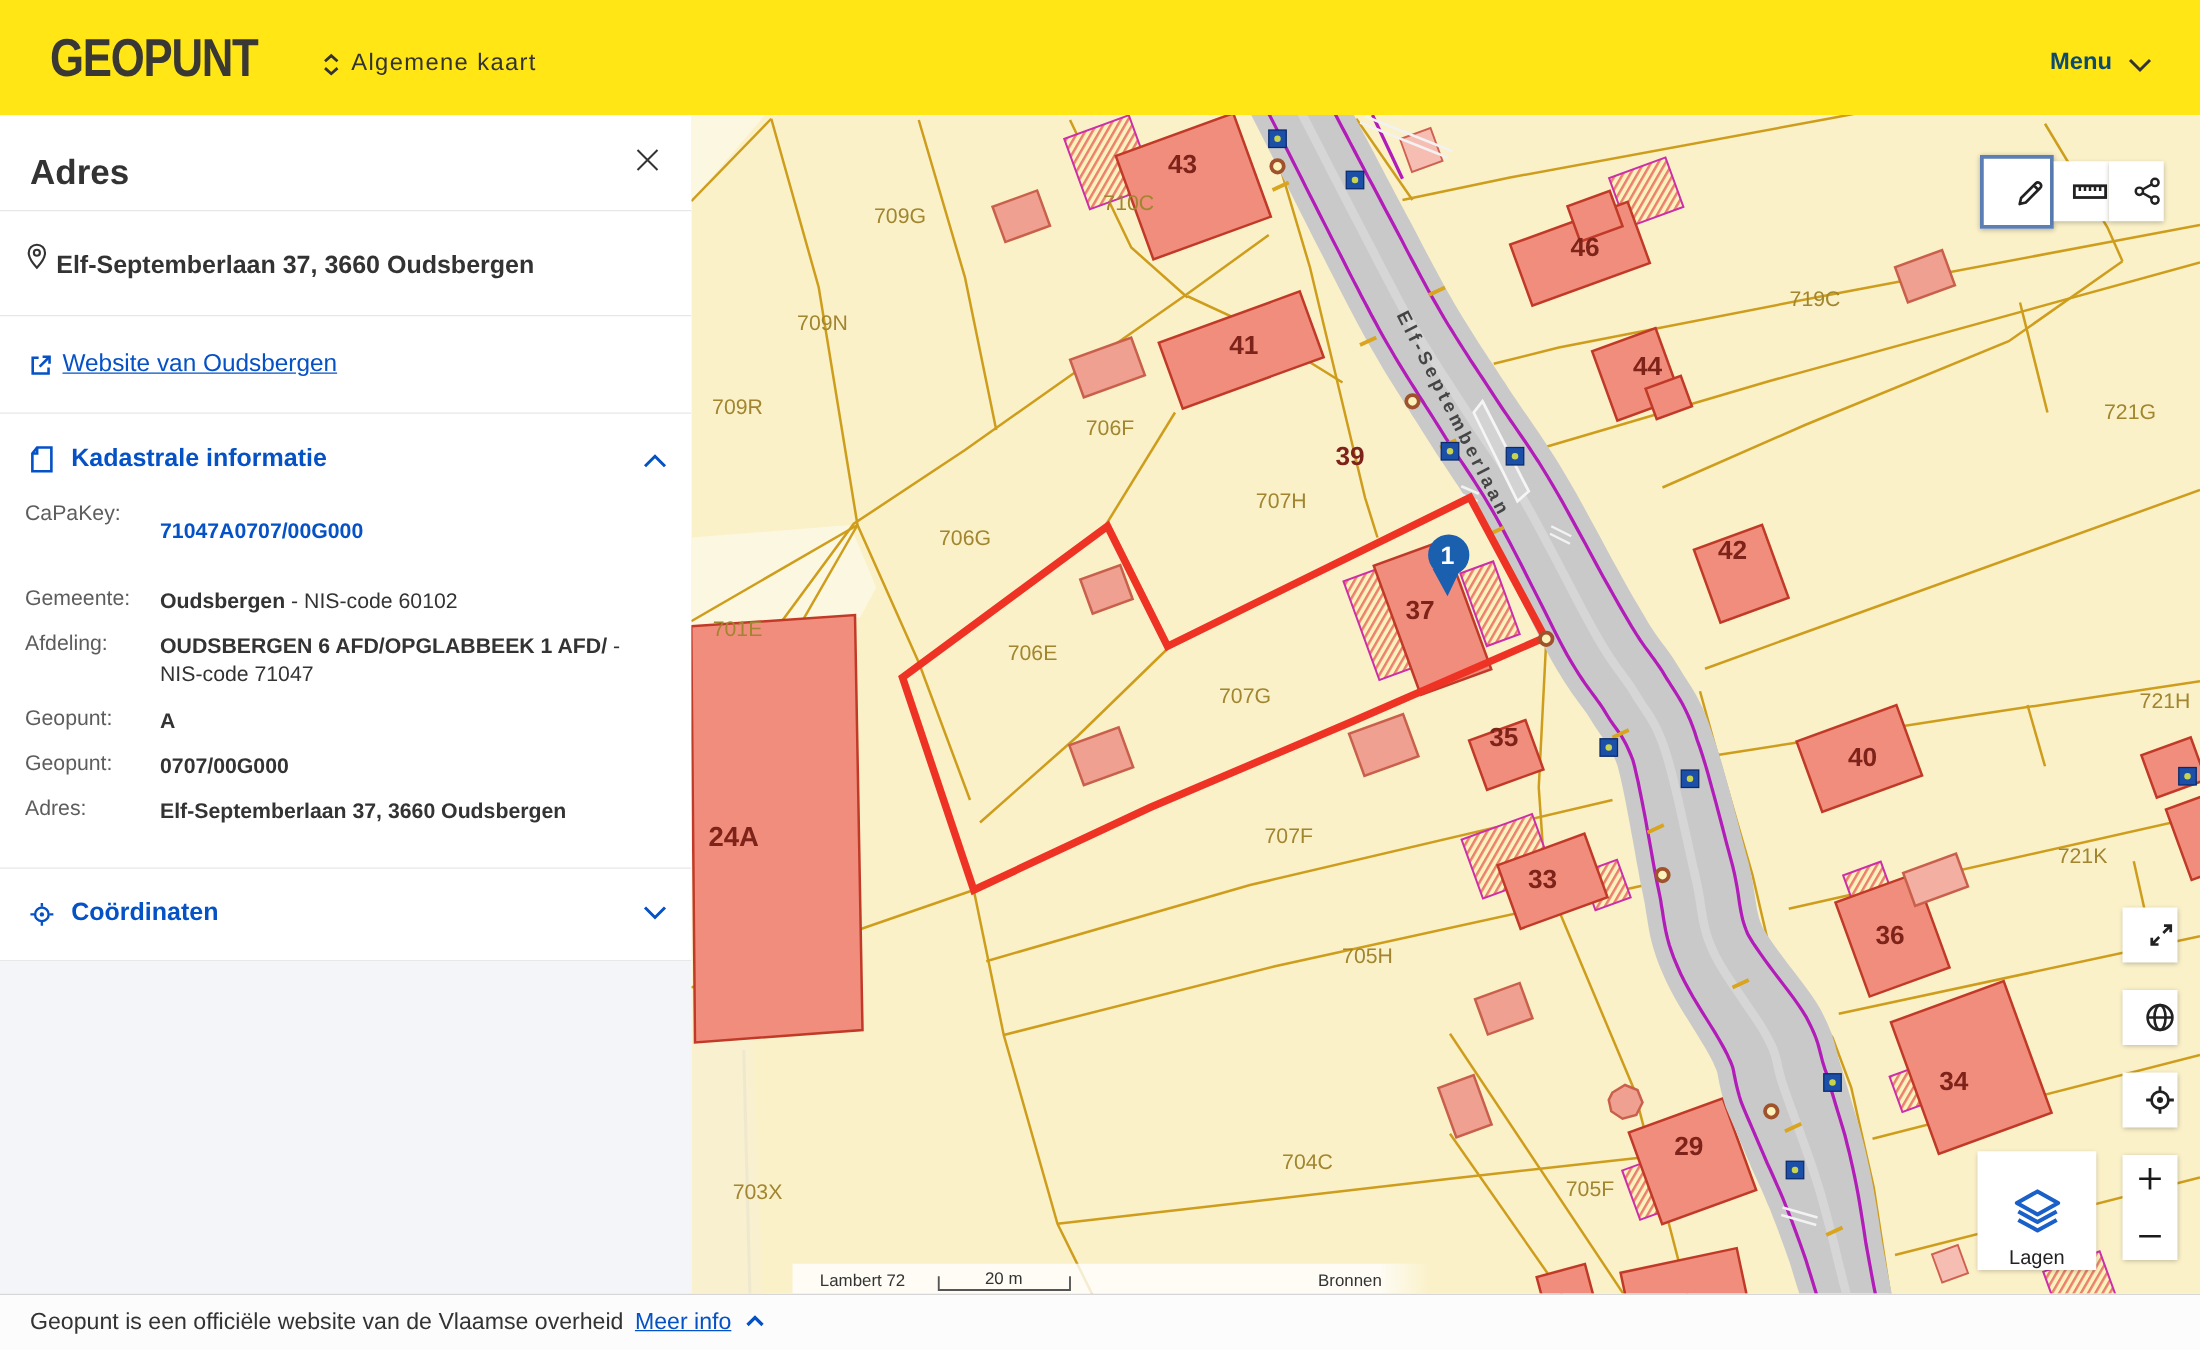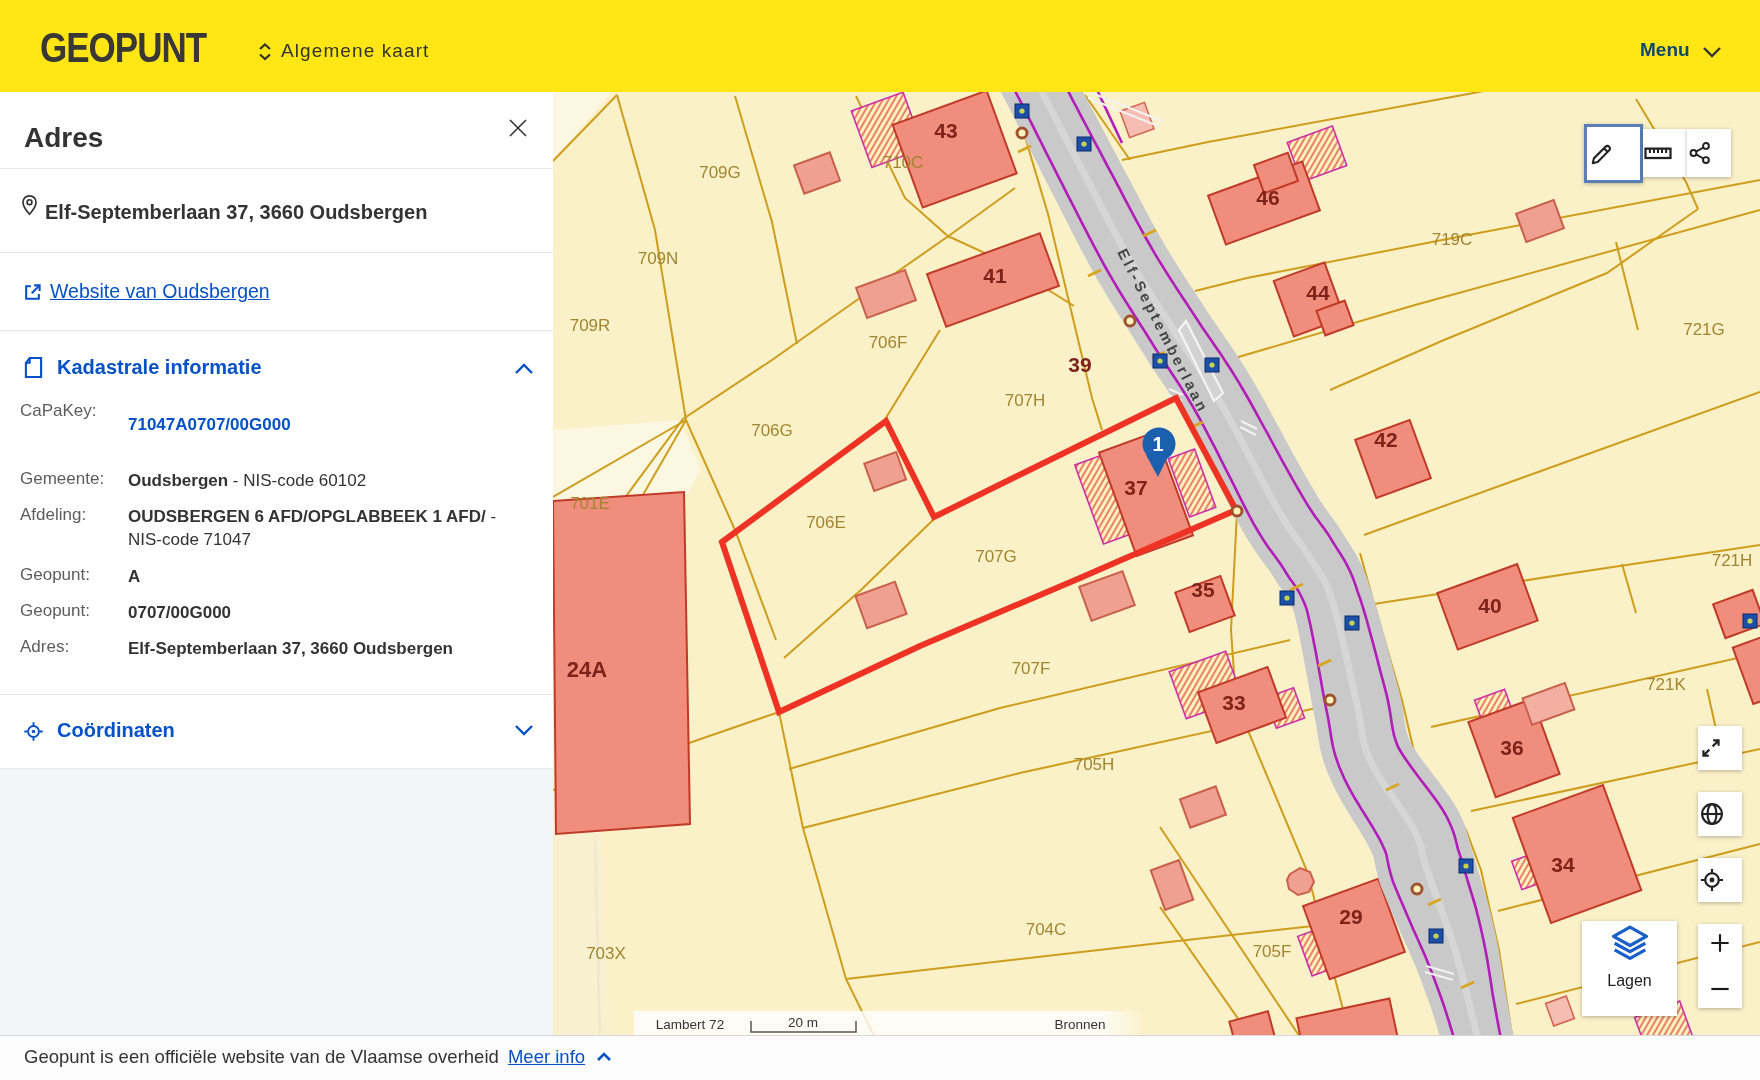--- a/index.html
+++ b/index.html
@@ -11,21 +11,21 @@
   #hdr{left:0;top:0;width:1760px;height:92px;background:#FFE614}
   #logo{left:40px;top:28px;font-size:35px;font-weight:bold;color:#3a3835;letter-spacing:-1px;transform:scaleY(1.22);transform-origin:50% 55%}
   #mapsel{left:281px;top:40px;font-size:19px;font-weight:normal;color:#333;letter-spacing:1.1px}
   #menu{left:1640px;top:39px;font-size:19px;font-weight:bold;color:#0c4a6e}
   
   #side{left:0;top:92px;width:553px;height:943px;background:#fff}
   .div{position:absolute;left:0;width:553px;height:1px;background:#E7E7E7}
   .lbl{position:absolute;left:20px;font-size:17px;color:#5d5d5d}
   .val{position:absolute;left:128px;font-size:17px;color:#333;font-weight:bold;line-height:23px}
   #foot{left:0;top:1035px;width:1760px;height:45px;background:#FCFCFC;border-top:1px solid #D6D6D6;box-sizing:border-box}
-  .btn{position:absolute;background:#fff;box-shadow:0 1px 4px rgba(0,0,0,.28);display:flex;align-items:center;justify-content:flex-start}
+  .btn{position:absolute;background:#fff;box-shadow:0 1px 4px rgba(0,0,0,.28);display:flex;align-items:center;justify-content:flex-end}
   a{text-decoration:underline;color:#0551C6}
 </style>
 </head>
 <body>
 
 <div class="abs" id="hdr"></div>
 <div class="abs" id="logo">GEOPUNT</div>
 <svg class="abs" style="left:256px;top:42px" width="18" height="20" viewBox="0 0 18 20">
   <polyline points="4,7 9,2.5 14,7" fill="none" stroke="#333" stroke-width="2.2"></polyline>
   <polyline points="4,12.5 9,17 14,12.5" fill="none" stroke="#333" stroke-width="2.2"></polyline>

